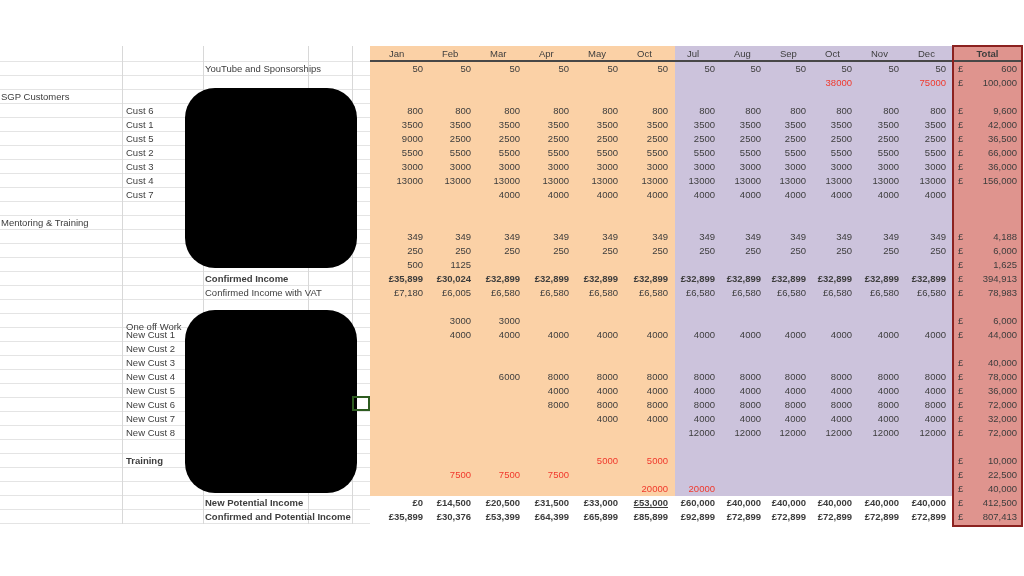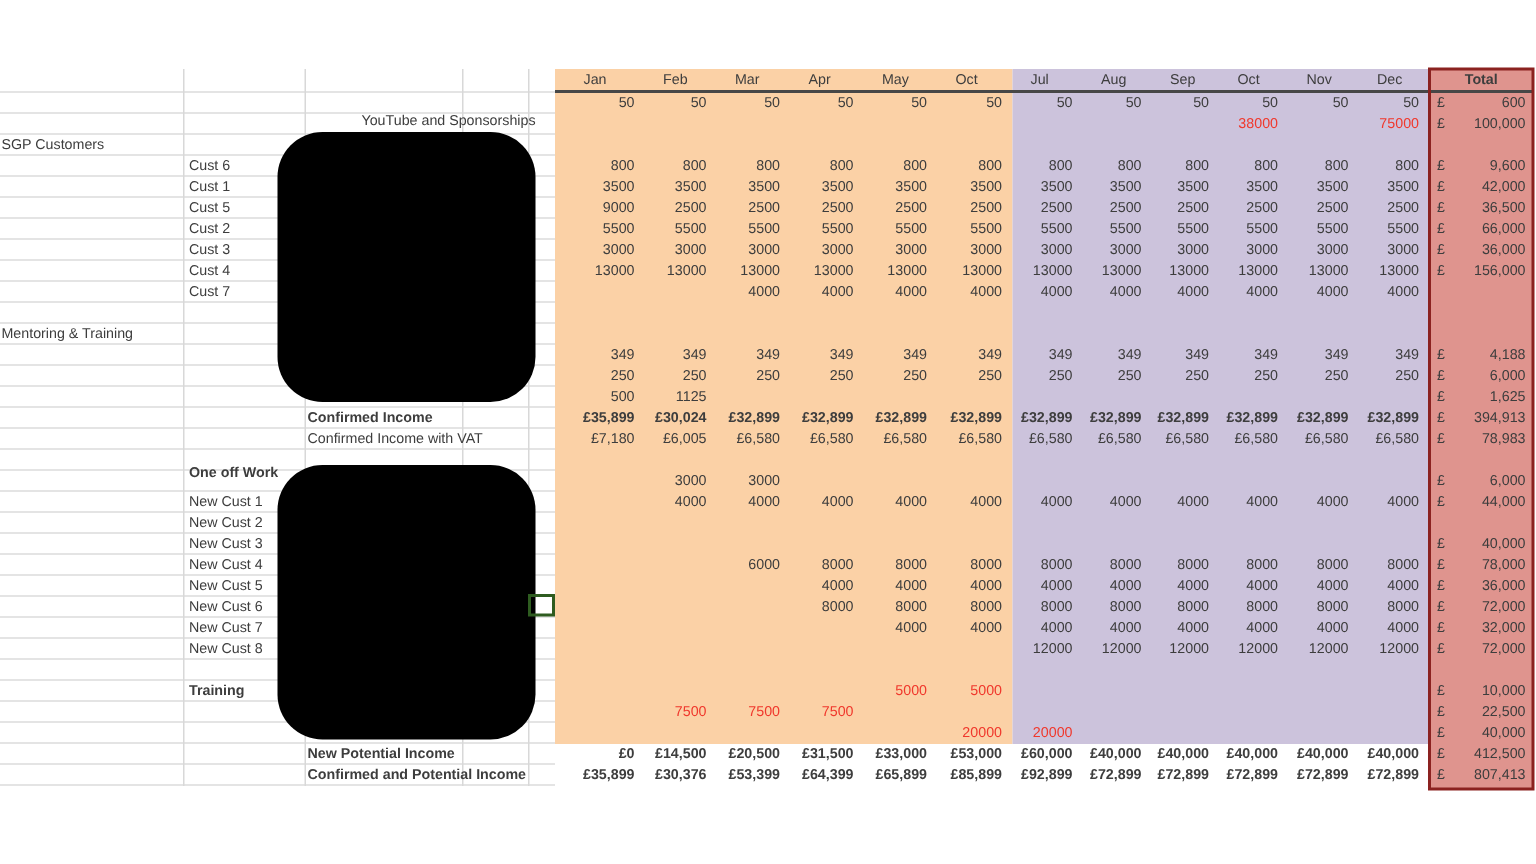--- a/index.html
+++ b/index.html
@@ -49,21 +49,21 @@
       <div class="hdr" style="left: 625px; top: 46px; width: 50px;">Oct</div>
       <div class="hdr" style="left: 675px; top: 46px; width: 47px;">Jul</div>
       <div class="hdr" style="left: 722px; top: 46px; width: 46px;">Aug</div>
       <div class="hdr" style="left: 768px; top: 46px; width: 45px;">Sep</div>
       <div class="hdr" style="left: 813px; top: 46px; width: 46px;">Oct</div>
       <div class="hdr" style="left: 859px; top: 46px; width: 47px;">Nov</div>
       <div class="hdr" style="left: 906px; top: 46px; width: 47px;">Dec</div>
       <div class="hdr total" style="left: 953px; top: 46px; width: 69px;">Total</div>
     </div>
   <div id="rows">
-      <div class="cell label" style="left: 205px; top: 74px; width: 160px; margin-left: 36px;">YouTube and Sponsorships</div>
+      <div class="cell label" style="left: 205px; top: 62px; width: 160px;">YouTube and Sponsorships</div>
       <div class="cell" style="left: 370px; top: 62px; width: 53px;">50</div>
       <div class="cell" style="left: 430px; top: 62px; width: 41px;">50</div>
       <div class="cell" style="left: 478px; top: 62px; width: 42px;">50</div>
       <div class="cell" style="left: 527px; top: 62px; width: 42px;">50</div>
       <div class="cell" style="left: 576px; top: 62px; width: 42px;">50</div>
       <div class="cell" style="left: 625px; top: 62px; width: 43px;">50</div>
       <div class="cell" style="left: 675px; top: 62px; width: 40px;">50</div>
       <div class="cell" style="left: 722px; top: 62px; width: 39px;">50</div>
       <div class="cell" style="left: 768px; top: 62px; width: 38px;">50</div>
       <div class="cell" style="left: 813px; top: 62px; width: 39px;">50</div>
@@ -233,21 +233,21 @@
       <div class="cell" style="left: 576px; top: 286px; width: 42px;">£6,580</div>
       <div class="cell" style="left: 625px; top: 286px; width: 43px;">£6,580</div>
       <div class="cell" style="left: 675px; top: 286px; width: 40px;">£6,580</div>
       <div class="cell" style="left: 722px; top: 286px; width: 39px;">£6,580</div>
       <div class="cell" style="left: 768px; top: 286px; width: 38px;">£6,580</div>
       <div class="cell" style="left: 813px; top: 286px; width: 39px;">£6,580</div>
       <div class="cell" style="left: 859px; top: 286px; width: 40px;">£6,580</div>
       <div class="cell" style="left: 906px; top: 286px; width: 40px;">£6,580</div>
       <div class="cell label" style="left: 958px; top: 286px; width: 12px;">£</div>
       <div class="cell" style="left: 955px; top: 286px; width: 62px;">78,983</div>
-      <div class="cell label" style="left: 126px; top: 309px; width: 76px; font-weight: bold;">One off Work</div>
+      <div class="cell label" style="left: 126px; top: 320px; width: 76px;">One off Work</div>
       <div class="cell" style="left: 430px; top: 314px; width: 41px;">3000</div>
       <div class="cell" style="left: 478px; top: 314px; width: 42px;">3000</div>
       <div class="cell label" style="left: 958px; top: 314px; width: 12px;">£</div>
       <div class="cell" style="left: 955px; top: 314px; width: 62px;">6,000</div>
       <div class="cell label" style="left: 126px; top: 328px; width: 76px;">New Cust 1</div>
       <div class="cell" style="left: 430px; top: 328px; width: 41px;">4000</div>
       <div class="cell" style="left: 478px; top: 328px; width: 42px;">4000</div>
       <div class="cell" style="left: 527px; top: 328px; width: 42px;">4000</div>
       <div class="cell" style="left: 576px; top: 328px; width: 42px;">4000</div>
       <div class="cell" style="left: 625px; top: 328px; width: 43px;">4000</div>
@@ -333,21 +333,21 @@
       <div class="cell red" style="left: 625px; top: 482px; width: 43px;">20000</div>
       <div class="cell red" style="left: 675px; top: 482px; width: 40px;">20000</div>
       <div class="cell label" style="left: 958px; top: 482px; width: 12px;">£</div>
       <div class="cell" style="left: 955px; top: 482px; width: 62px;">40,000</div>
       <div class="cell label bold" style="left: 205px; top: 496px; width: 160px;">New Potential Income</div>
       <div class="cell bold" style="left: 370px; top: 496px; width: 53px;">£0</div>
       <div class="cell bold" style="left: 430px; top: 496px; width: 41px;">£14,500</div>
       <div class="cell bold" style="left: 478px; top: 496px; width: 42px;">£20,500</div>
       <div class="cell bold" style="left: 527px; top: 496px; width: 42px;">£31,500</div>
       <div class="cell bold" style="left: 576px; top: 496px; width: 42px;">£33,000</div>
-      <div class="cell bold" style="left: 625px; top: 496px; width: 43px;">£53,000</div>
+      <div class="cell bold" style="left: 625px; top: 496px; width: 43px; text-decoration: underline;">£53,000</div>
       <div class="cell bold" style="left: 675px; top: 496px; width: 40px;">£60,000</div>
       <div class="cell bold" style="left: 722px; top: 496px; width: 39px;">£40,000</div>
       <div class="cell bold" style="left: 768px; top: 496px; width: 38px;">£40,000</div>
       <div class="cell bold" style="left: 813px; top: 496px; width: 39px;">£40,000</div>
       <div class="cell bold" style="left: 859px; top: 496px; width: 40px;">£40,000</div>
       <div class="cell bold" style="left: 906px; top: 496px; width: 40px;">£40,000</div>
       <div class="cell label" style="left: 958px; top: 496px; width: 12px;">£</div>
       <div class="cell" style="left: 955px; top: 496px; width: 62px;">412,500</div>
       <div class="cell label bold" style="left: 205px; top: 510px; width: 160px;">Confirmed and Potential Income</div>
       <div class="cell bold" style="left: 370px; top: 510px; width: 53px;">£35,899</div>

